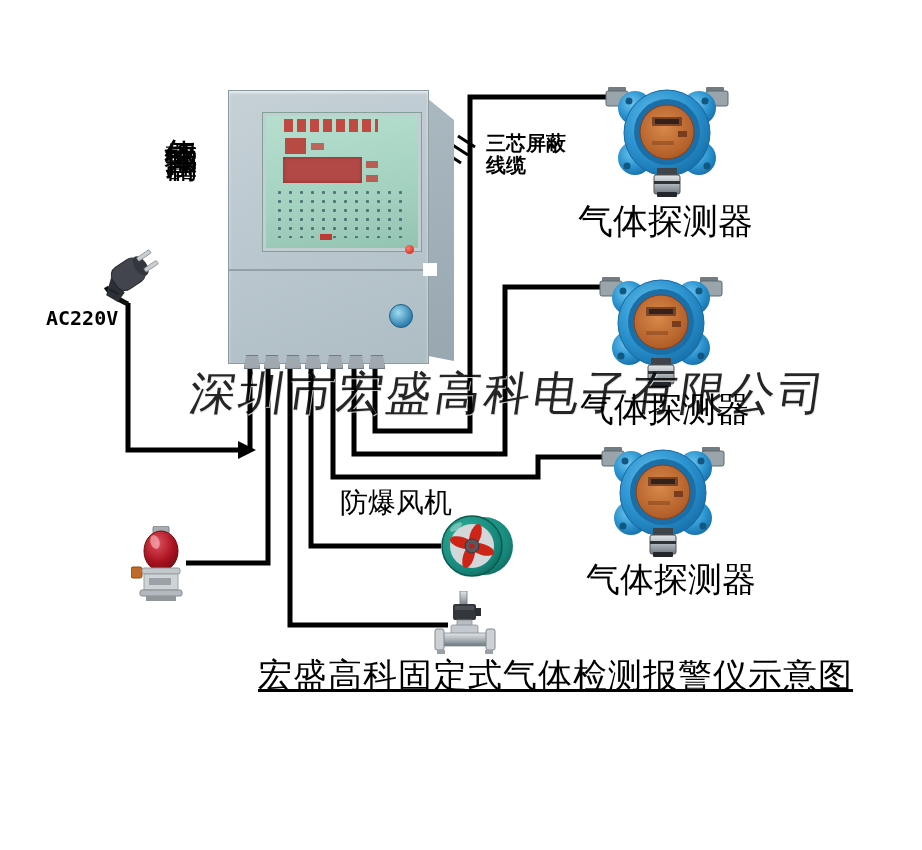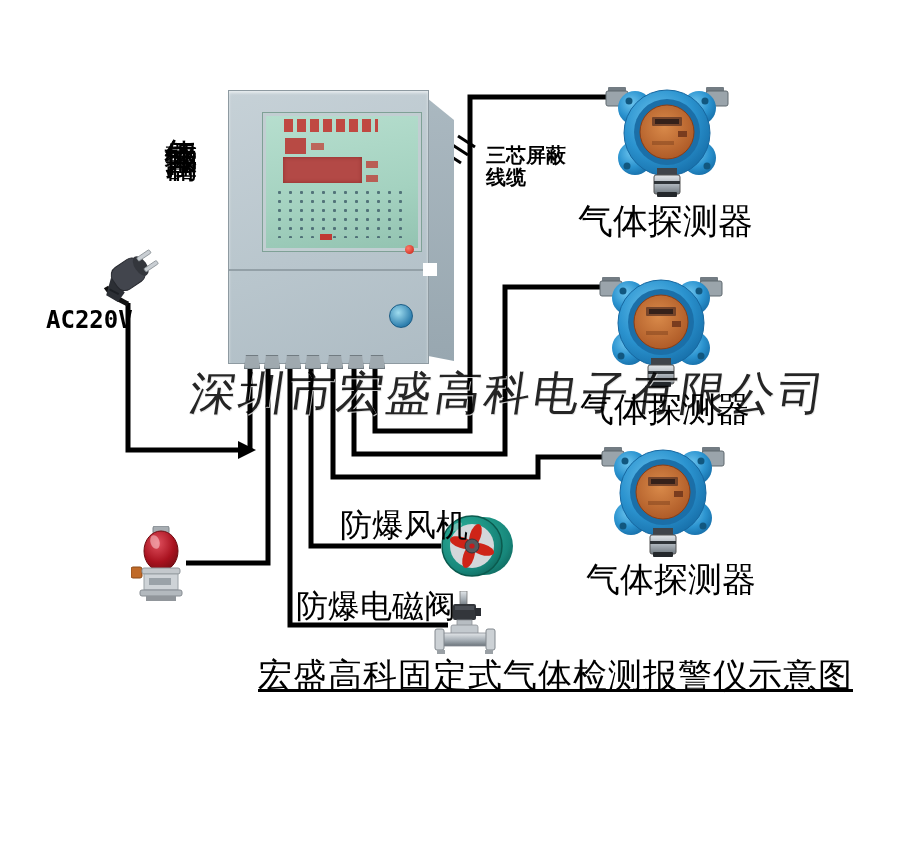--- a/index.html
+++ b/index.html
@@ -46,28 +46,28 @@
   .panel-knob{left:160px;top:213px;width:22px;height:22px;border-radius:50%;
     background:radial-gradient(circle at 38% 35%,#9fdcef,#2f7fae 70%,#1b5d86);
     border:1px solid #1b5d86;}
   .panel-notch{left:194px;top:172px;width:14px;height:13px;background:#ffffff;}
   .gland{top:264px;width:14px;height:12px;background:#9fa9af;border:1px solid #717b81;
     clip-path:polygon(12% 0,88% 0,100% 100%,0 100%);}
   
   .lbl{color:#000;z-index:6;white-space:nowrap;}
   .ctrl-label{left:158px;top:112px;height:260px;font-size:33px;letter-spacing:2px;
     writing-mode:vertical-rl;text-orientation:upright;}
-  .ac-label{left:46px;top:306px;font-size:24px;font-family:"DejaVu Sans Mono","Liberation Mono",monospace;font-weight:bold;}
-  .cable-note{left:486px;top:144px;font-size:20px;line-height:22px;font-weight:bold;
+  .ac-label{left:46px;top:306px;font-size:20px;font-family:"DejaVu Sans Mono","Liberation Mono",monospace;font-weight:bold;}
+  .cable-note{left:486px;top:132px;font-size:20px;line-height:22px;font-weight:bold;
     font-family:"Liberation Sans","DejaVu Sans",sans-serif;z-index:6;}
   .det-label1{left:578px;top:198px;font-size:35px;}
   .det-label2{left:580px;top:387px;font-size:34px;}
   .det-label3{left:586px;top:557px;font-size:34px;}
   .alarm-label{left:171px;top:508px;font-size:32px;}
-  .fan-label{left:340px;top:504px;font-size:32px;}
+  .fan-label{left:340px;top:484px;font-size:28px;}
   .valve-label{left:296px;top:585px;font-size:32px;}
   .caption{left:258px;top:653px;font-size:34px;letter-spacing:1px;text-decoration:underline;}
   
   .dev{z-index:5;}
   .detector1{left:602px;top:78px;}
   .detector2{left:596px;top:268px;}
   .detector3{left:598px;top:438px;}
   .alarm-light{left:131px;top:526px;}
   .fan{left:436px;top:512px;}
   .valve{left:434px;top:591px;}
@@ -244,16 +244,15 @@
   <div class="abs lbl ctrl-label">气体报警控制器</div>
   <div class="abs lbl ac-label">AC220V</div>
   <div class="abs cable-note">
     <div>三芯屏蔽</div>
     <div>线缆</div>
   </div>
   <div class="abs lbl det-label1">气体探测器</div>
   <div class="abs lbl det-label2">气体探测器</div>
   <div class="abs lbl det-label3">气体探测器</div>
   <div class="abs lbl fan-label">防爆风机</div>
-  <div class="abs lbl valve-label">防爆电磁阀</div>
   <div class="abs lbl caption">宏盛高科固定式气体检测报警仪示意图</div>
 
 </div>
 
 </body></html>

